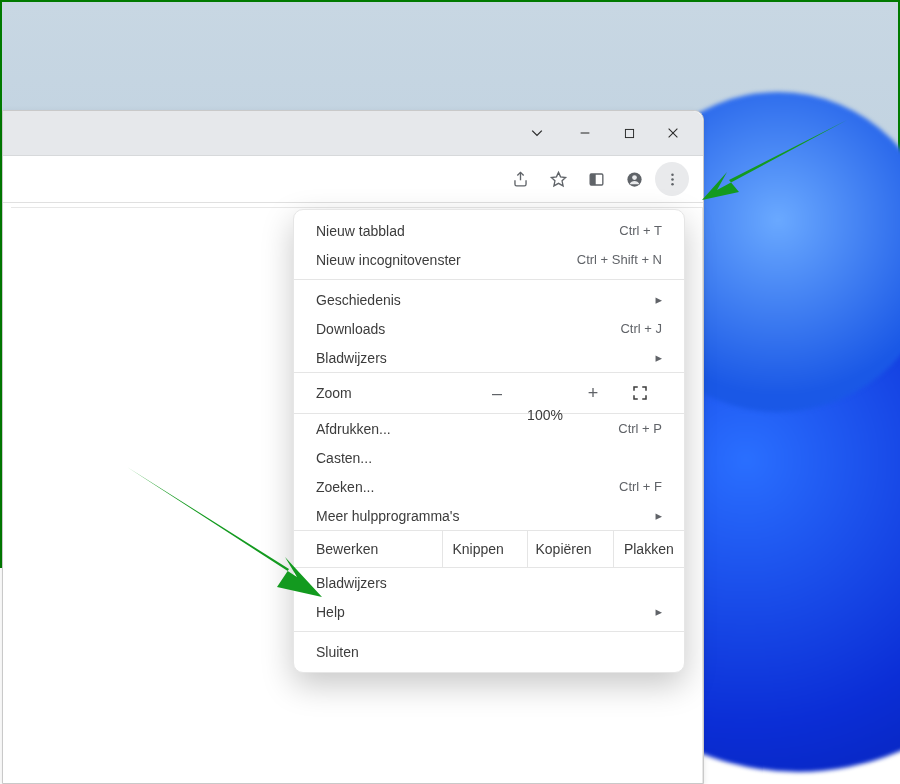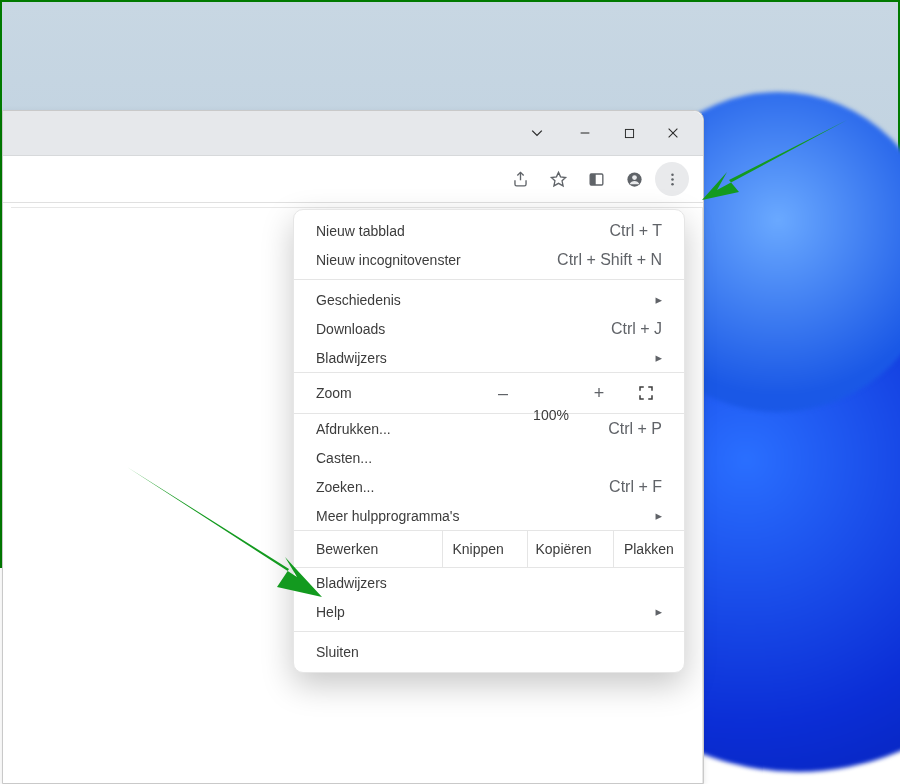--- a/index.html
+++ b/index.html
@@ -99,27 +99,27 @@
   }
   .menu-item {
     display:flex;
     align-items:center;
     height: 29px;
     padding: 0 22px;
     justify-content:space-between;
     color:#3c3c3c;
   }
   .menu-item .label {}
-  .menu-item .shortcut { color:#606368; font-size:16px;}
+  .menu-item .shortcut { color:#606368; font-size:13px;}
   .menu-item .chevron { color:#606368; font-size:13px;}
   .menu-sep { height:1px; background:#e5e5e5; margin:5px 0;}
   
   .zoom-row {
     display:flex; align-items:center; height:40px;
-    padding-left:22px; padding-right:16px;
+    padding-left:22px; padding-right:22px;
     border-top:1px solid #e5e5e5;
     border-bottom:1px solid #e5e5e5;
   }
   .zoom-label { flex:1; }
   .zoom-ctrl { display:flex; align-items:center; gap:6px;}
   .zoom-btn { width:34px; height:28px; display:flex; align-items:center; justify-content:center; font-size:18px; color:#606368;}
   .zoom-val { width:50px; text-align:center;margin-top:44px;}
   .fs-btn { width:44px; display:flex; align-items:center; justify-content:center; margin-left:8px;}
   .fs-btn svg{ stroke:#3c3c3c; stroke-width:2; fill:none;}
   

